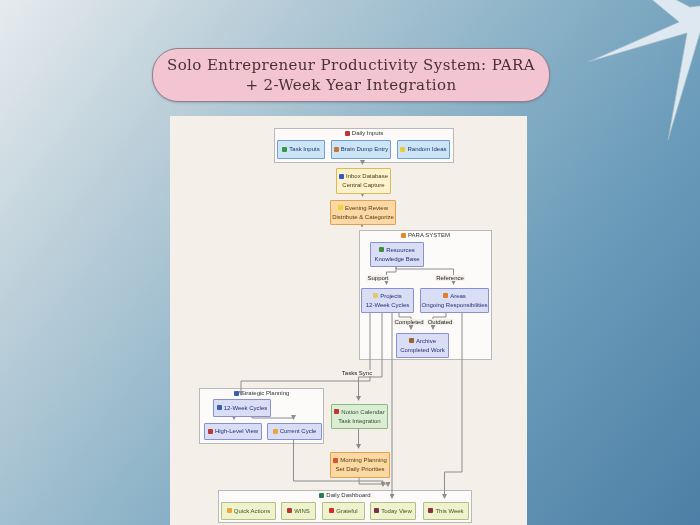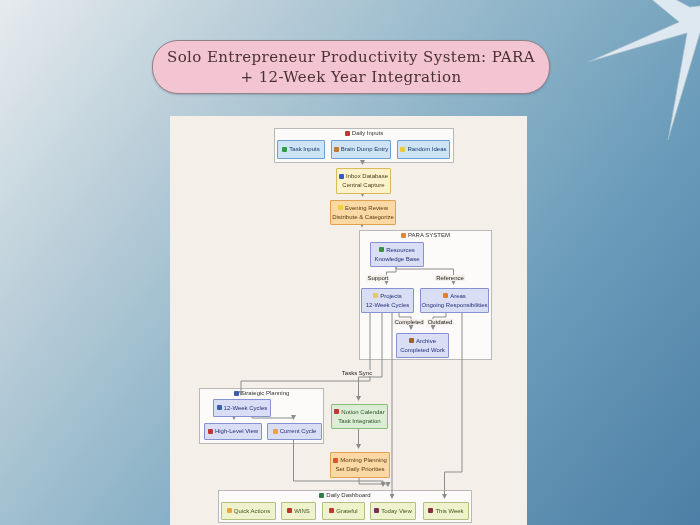--- a/index.html
+++ b/index.html
@@ -3,21 +3,21 @@
 <meta charset="utf-8">
 <style>
   html,body{margin:0;padding:0;}
   body{
     width:700px;height:525px;position:relative;overflow:hidden;
     font-family:"Liberation Sans",sans-serif;
     background:linear-gradient(128deg,#e6ebee 0%,#bdd0da 22%,#93b7ca 45%,#6b9cba 70%,#4d7fa6 100%);
   }
   #bg-decor{position:absolute;top:0;left:0;width:700px;height:525px;z-index:0;}
   .title-pill{
-    position:absolute;left:152px;top:40px;width:396px;height:52px;z-index:5;
+    position:absolute;left:152px;top:48px;width:396px;height:52px;z-index:5;
     background:#f3c5d2;border:1px solid #8f8288;border-radius:26px;
     display:flex;flex-direction:column;align-items:center;justify-content:center;
     font-family:"DejaVu Serif",serif;color:#4a3134;font-size:15px;line-height:1.35;
     letter-spacing:.4px;text-align:center;box-shadow:0 1px 2px rgba(60,60,80,.25);
   }
   .canvas{position:absolute;left:170px;top:116px;width:357px;height:409px;background:#f4f0e9;z-index:1;}
   .sect{position:absolute;background:#fcfbfa;border:1px solid #b9b9b9;z-index:2;}
   .sect-label{
     position:absolute;top:1px;left:0;width:100%;text-align:center;
     font-size:6px;color:#333;white-space:nowrap;
@@ -42,21 +42,21 @@
 </style>
 </head>
 <body>
 
 <svg id="bg-decor" viewBox="0 0 700 525">
   <path d="M610,-35 L679,22 L588,62 L687,33 L668,140 L700,33 L745,125 L706,20 L790,-5 L690,7 Z" fill="#e9f0f5" fill-opacity="0.9" stroke="#9db8c6" stroke-width="0.7"></path>
 </svg>
 
 <div class="title-pill">
   <div>Solo Entrepreneur Productivity System: PARA</div>
-  <div>+ 12-Week Year Integration</div>
+  <div>+ 2-Week Year Integration</div>
 </div>
 
 <div class="canvas"></div>
 
 <div class="sect" style="left:274px;top:128px;width:178px;height:33px;">
   <div class="sect-label"><span class="chip" style="background: rgb(193, 53, 53);"></span><span>Daily Inputs</span></div>
 </div>
 <div class="sect" style="left:359px;top:230px;width:131px;height:128px;">
   <div class="sect-label"><span class="chip" style="background: rgb(224, 138, 46);"></span><span>PARA SYSTEM</span></div>
 </div>

